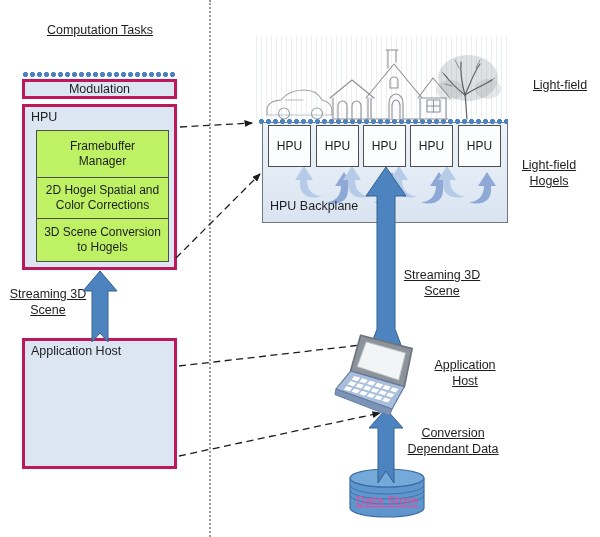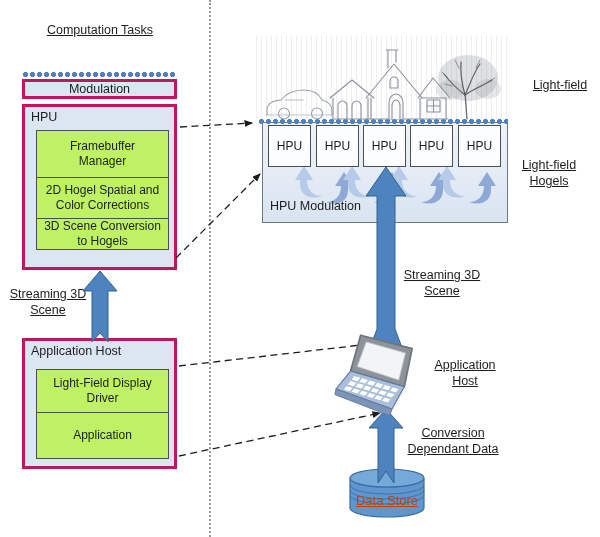--- a/index.html
+++ b/index.html
@@ -21,21 +21,21 @@
   .hpu-group .inner-stack{top:23px;}
   .app-group .inner-stack{top:28px;}
   .inner-box{
     box-sizing:border-box;background:#bef264;border:1px solid #4e4e4e;margin-top:-1px;
     display:flex;align-items:center;justify-content:center;text-align:center;
     font-size:12px;line-height:1.22;padding:0 6px;
   }
   .inner-box:first-child{margin-top:0;}
   .hpu-group .inner-box:nth-child(1){height:48px;padding:0 18px;}
   .hpu-group .inner-box:nth-child(2){height:42px;}
-  .hpu-group .inner-box:nth-child(3){height:32px;}
+  .hpu-group .inner-box:nth-child(3){height:44px;}
   .app-group .inner-box:nth-child(1){height:44px;}
   .app-group .inner-box:nth-child(2){height:47px;}
   
   .dots{
     position:absolute;height:7px;z-index:3;
     background-image:radial-gradient(circle at 3.5px 3.5px,#4d84bf 2.4px,rgba(0,0,0,0) 2.9px);
     background-size:7px 7px;background-repeat:repeat-x;
   }
   .strip-left{left:22px;top:71px;width:155px;}
   .strip-right{left:258px;top:118px;width:250px;}
@@ -57,21 +57,21 @@
   .u0{left:268px;} .u1{left:316px;} .u2{left:363px;} .u3{left:410px;} .u4{left:458px;}
   
   .lbl{position:absolute;font-size:12.5px;line-height:1.3;text-align:center;z-index:1;text-decoration:underline;}
   .comp-title{left:45px;top:22px;width:110px;}
   .streaming-left{left:1px;top:286px;width:94px;}
   .lightfield{left:520px;top:77px;width:80px;}
   .lightfield-display{left:510px;top:157px;width:78px;}
   .streaming-right{left:396px;top:267px;width:92px;}
   .apphost-right{left:424px;top:357px;width:82px;}
   .appdata{left:398px;top:425px;width:110px;}
-  .datastore-label{left:346px;top:493px;width:82px;z-index:5;font-size:13px;color:#c2410c;}
+  .datastore-label{left:346px;top:493px;width:82px;z-index:5;font-size:13px;color:#ec4899;}
   .swoosh{position:absolute;left:262px;top:122px;width:246px;height:101px;z-index:2;pointer-events:none;}
   .overlay{position:absolute;left:0;top:0;width:600px;height:537px;z-index:4;pointer-events:none;}
 </style>
 </head>
 <body>
 
 <div class="canvas">
 
   <div class="divider"></div>
 
@@ -89,30 +89,26 @@
       <div class="inner-box">Framebuffer Manager</div>
       <div class="inner-box">2D Hogel Spatial and Color Corrections</div>
       <div class="inner-box">3D Scene Conversion to Hogels</div>
     </div>
   </div>
 
   <div class="lbl streaming-left">Streaming 3D Scene</div>
 
   <div class="box app-group">
     <div class="group-label">Application Host</div>
-    <div class="inner-stack">
-      <div class="inner-box">Light-Field Display Driver</div>
-      <div class="inner-box">Application</div>
-    </div>
   </div>
 
   <div class="sketch-bg"></div>
 
   <div class="box backplane"></div>
-  <div class="backplane-label">HPU Modulation</div>
+  <div class="backplane-label">HPU Backplane</div>
 
   <svg class="swoosh" viewBox="0 0 246 101">
     <defs>
       <g id="swooshPair">
         <path d="M 0,14 L 9,0 L 18,14 L 12,14 C 12,24 18,30 27,30 C 16,34 5,30 5,18 L 5,14 Z" fill="#b6cbe8"></path>
         <path d="M 0,14 L 9,0 L 18,14 L 12,14 C 12,24 18,30 27,30 C 16,34 5,30 5,18 L 5,14 Z" fill="#8fa9d6" transform="translate(58,6) scale(-1,1)"></path>
       </g>
     </defs>
     <use href="#swooshPair" x="33" y="44"></use>
     <use href="#swooshPair" x="81" y="44"></use>

